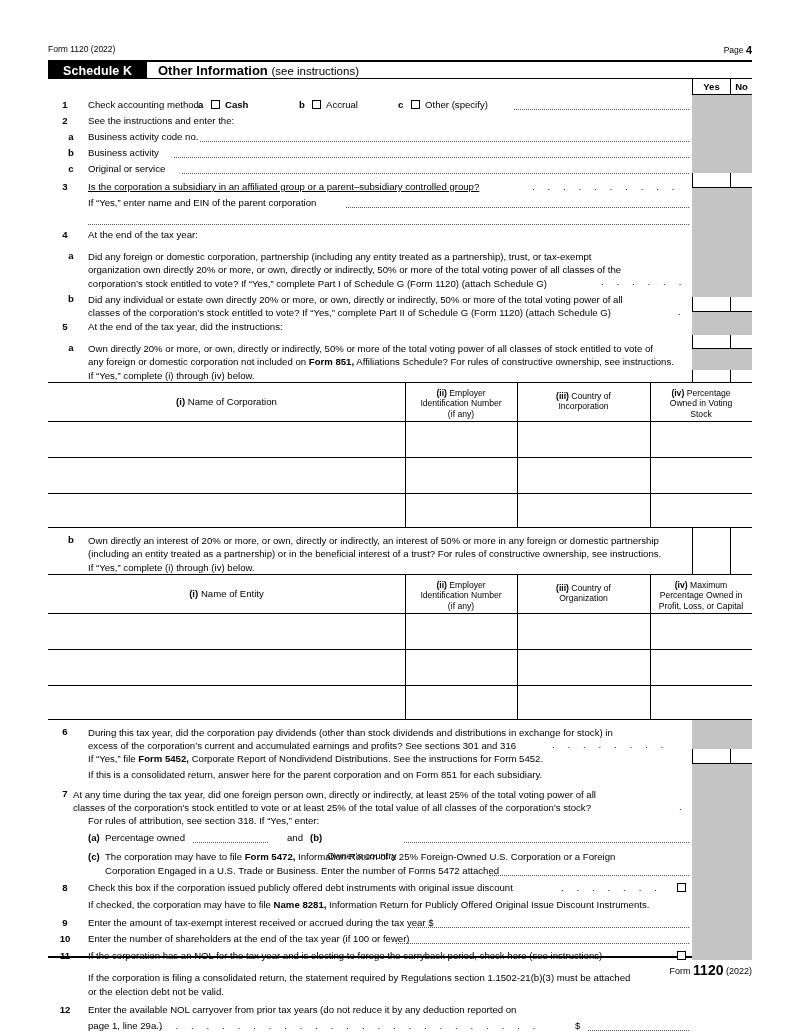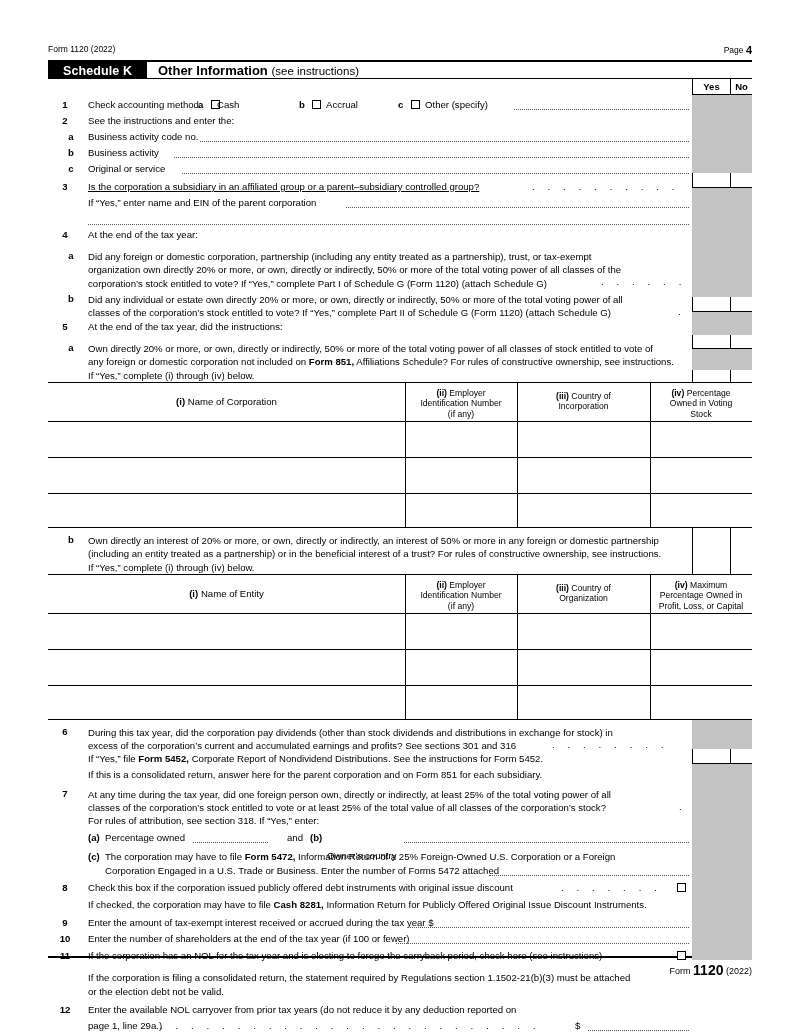--- a/index.html
+++ b/index.html
@@ -218,21 +218,21 @@
     <div class="shade" style="top:286px; height:22px;"></div>
     <div class="shade" style="top:336px; height:22px;"></div>
     <div class="shade" style="top:437px; height:20px;"></div>
     <div class="shade" style="top:637px; height:50px;"></div>
     <div class="shade" style="top:701px; height:197px;"></div>
 
     <div class="num" style="left:10px; top:37px;">1</div>
     <div class="txt" style="left:40px; top:37px;">Check accounting method:</div>
     <div class="txt b" style="left:150px; top:37px;">a</div>
     <div class="cbox" style="left:163px; top:38px;"></div>
-    <div class="txt" style="left:169px; top:37px;">Cash</div>
+    <div class="txt" style="left:177px; top:37px;font-weight:bold;">Cash</div>
     <div class="txt b" style="left:251px; top:37px;">b</div>
     <div class="cbox" style="left:264px; top:38px;"></div>
     <div class="txt" style="left:278px; top:37px;">Accrual</div>
     <div class="txt b" style="left:350px; top:37px;">c</div>
     <div class="cbox" style="left:363px; top:38px;"></div>
     <div class="txt" style="left:377px; top:37px;">Other (specify)</div>
     <div class="blank" style="left:466px; top:47px; width:175px;"></div>
 
     <div class="num" style="left:10px; top:53px;">2</div>
     <div class="txt" style="left:40px; top:53px;">See the instructions and enter the:</div>
@@ -328,21 +328,21 @@
     <div class="just" style="left:40px; top:664px; width:601px;">
       <span>During this tax year, did the corporation pay dividends (other than stock dividends and distributions in exchange for stock) in</span>
       <span class="lastline">excess of the corporation’s current and accumulated earnings and profits? See sections 301 and 316</span>
     </div>
     <div class="leader" style="left:504px; top:677px; width:137px;">. . . . . . . .</div>
 
     <div class="txt" style="left:40px; top:691px;"><span>If “Yes,” file </span><b>Form 5452,</b><span> Corporate Report of Nondividend Distributions. See the instructions for Form 5452.</span></div>
     <div class="txt" style="left:40px; top:707px;">If this is a consolidated return, answer here for the parent corporation and on Form 851 for each subsidiary.</div>
 
     <div class="num" style="left:10px; top:726px;">7</div>
-    <div class="just" style="left:40px; top:726px; width:601px;">
+    <div class="just" style="left:25px; top:726px; width:601px;">
       <span>At any time during the tax year, did one foreign person own, directly or indirectly, at least 25% of the total voting power of all</span>
       <span class="lastline">classes of the corporation’s stock entitled to vote or at least 25% of the total value of all classes of the corporation’s stock?</span>
     </div>
     <div class="leader" style="left:631px; top:739px; width:12px;">.</div>
     <div class="txt" style="left:40px; top:753px;">For rules of attribution, see section 318. If “Yes,” enter:</div>
 
     <div class="txt b" style="left:40px; top:770px;">(a)</div>
     <div class="txt" style="left:57px; top:770px;">Percentage owned</div>
     <div class="blank" style="left:145px; top:780px; width:75px;"></div>
     <div class="txt" style="left:239px; top:770px;">and</div>
@@ -352,21 +352,21 @@
 
     <div class="txt b" style="left:40px; top:789px;">(c)</div>
     <div class="txt" style="left:57px; top:789px;"><span>The corporation may have to file </span><b>Form 5472,</b><span> Information Return of a 25% Foreign-Owned U.S. Corporation or a Foreign</span></div>
     <div class="txt" style="left:57px; top:803px;">Corporation Engaged in a U.S. Trade or Business. Enter the number of Forms 5472 attached</div>
     <div class="blank" style="left:441px; top:813px; width:200px;"></div>
 
     <div class="num" style="left:10px; top:820px;">8</div>
     <div class="txt" style="left:40px; top:820px;">Check this box if the corporation issued publicly offered debt instruments with original issue discount</div>
     <div class="leader" style="left:513px; top:820px; width:115px;">. . . . . . .</div>
     <div class="cbox" style="left:629px; top:821px;"></div>
-    <div class="txt" style="left:40px; top:837px;"><span>If checked, the corporation may have to file </span><b>Cash 8281,</b><span> Information Return for Publicly Offered Original Issue Discount Instruments.</span></div>
+    <div class="txt" style="left:40px; top:837px;"><span>If checked, the corporation may have to file </span><b>Name 8281,</b><span> Information Return for Publicly Offered Original Issue Discount Instruments.</span></div>
 
     <div class="num" style="left:10px; top:855px;">9</div>
     <div class="txt" style="left:40px; top:855px;">Enter the amount of tax-exempt interest received or accrued during the tax year $</div>
     <div class="blank" style="left:360px; top:865px; width:281px;"></div>
 
     <div class="num" style="left:10px; top:871px;">10</div>
     <div class="txt" style="left:40px; top:871px;">Enter the number of shareholders at the end of the tax year (if 100 or fewer)</div>
     <div class="blank" style="left:348px; top:881px; width:293px;"></div>
 
     <div class="num" style="left:10px; top:888px;">11</div>

